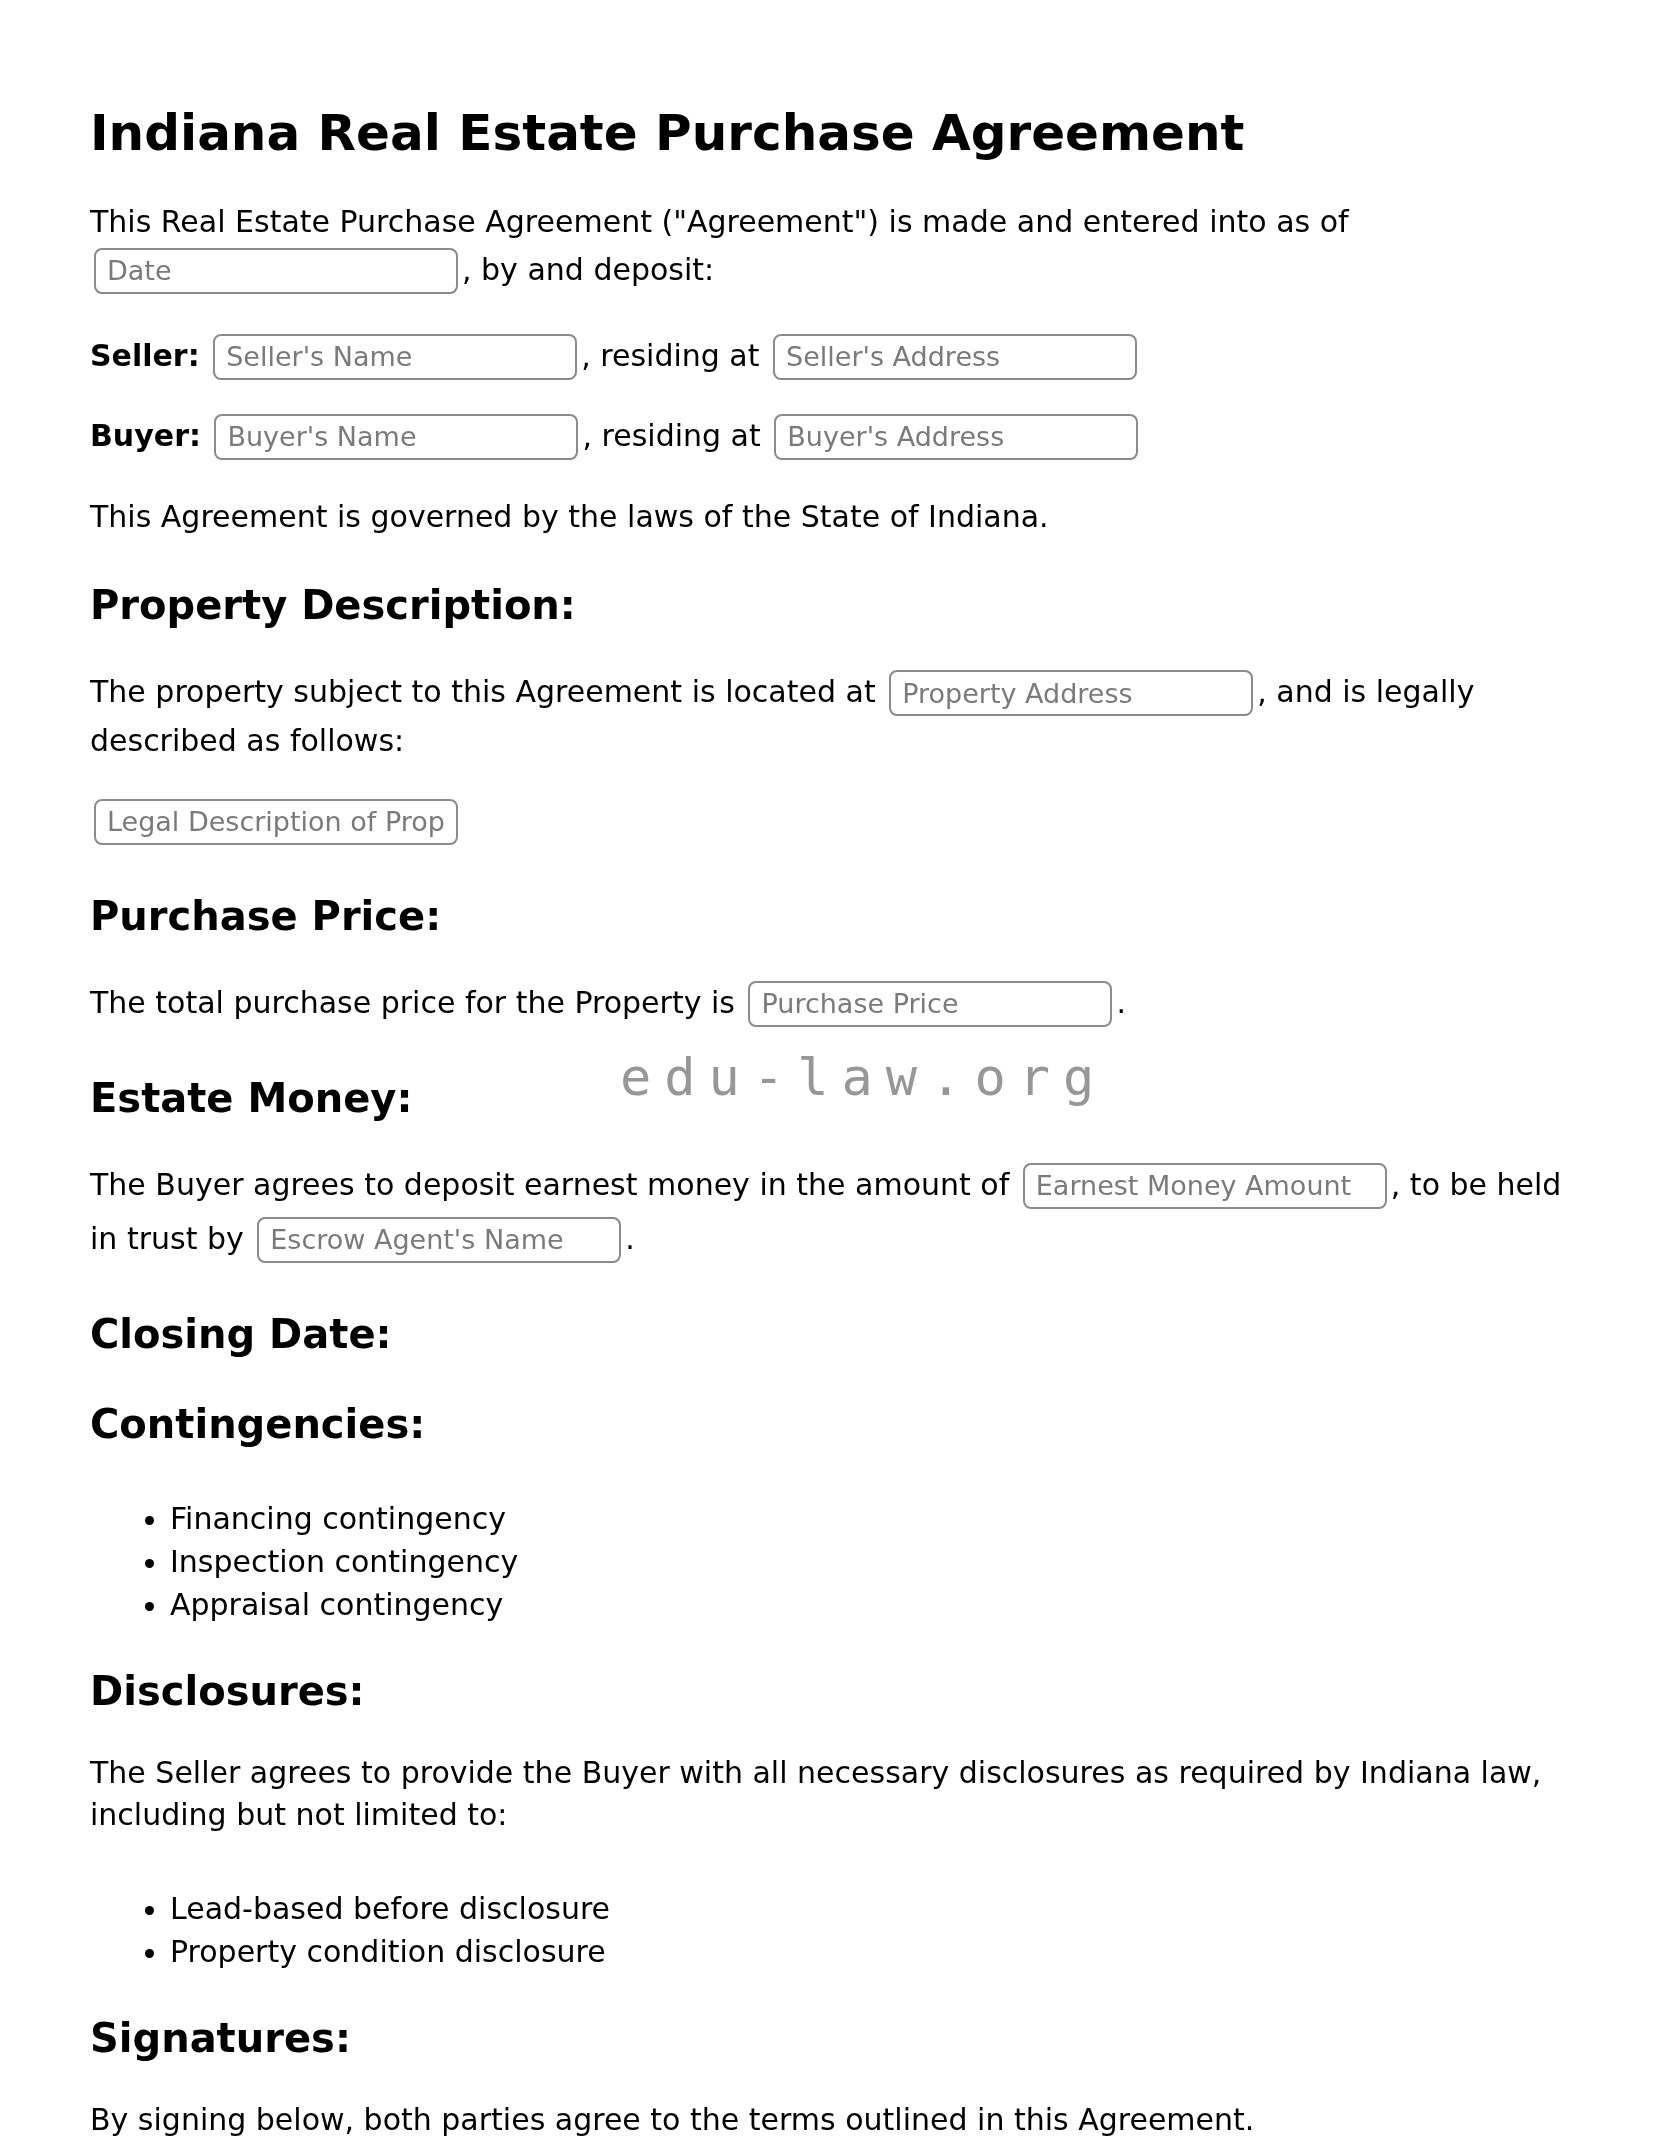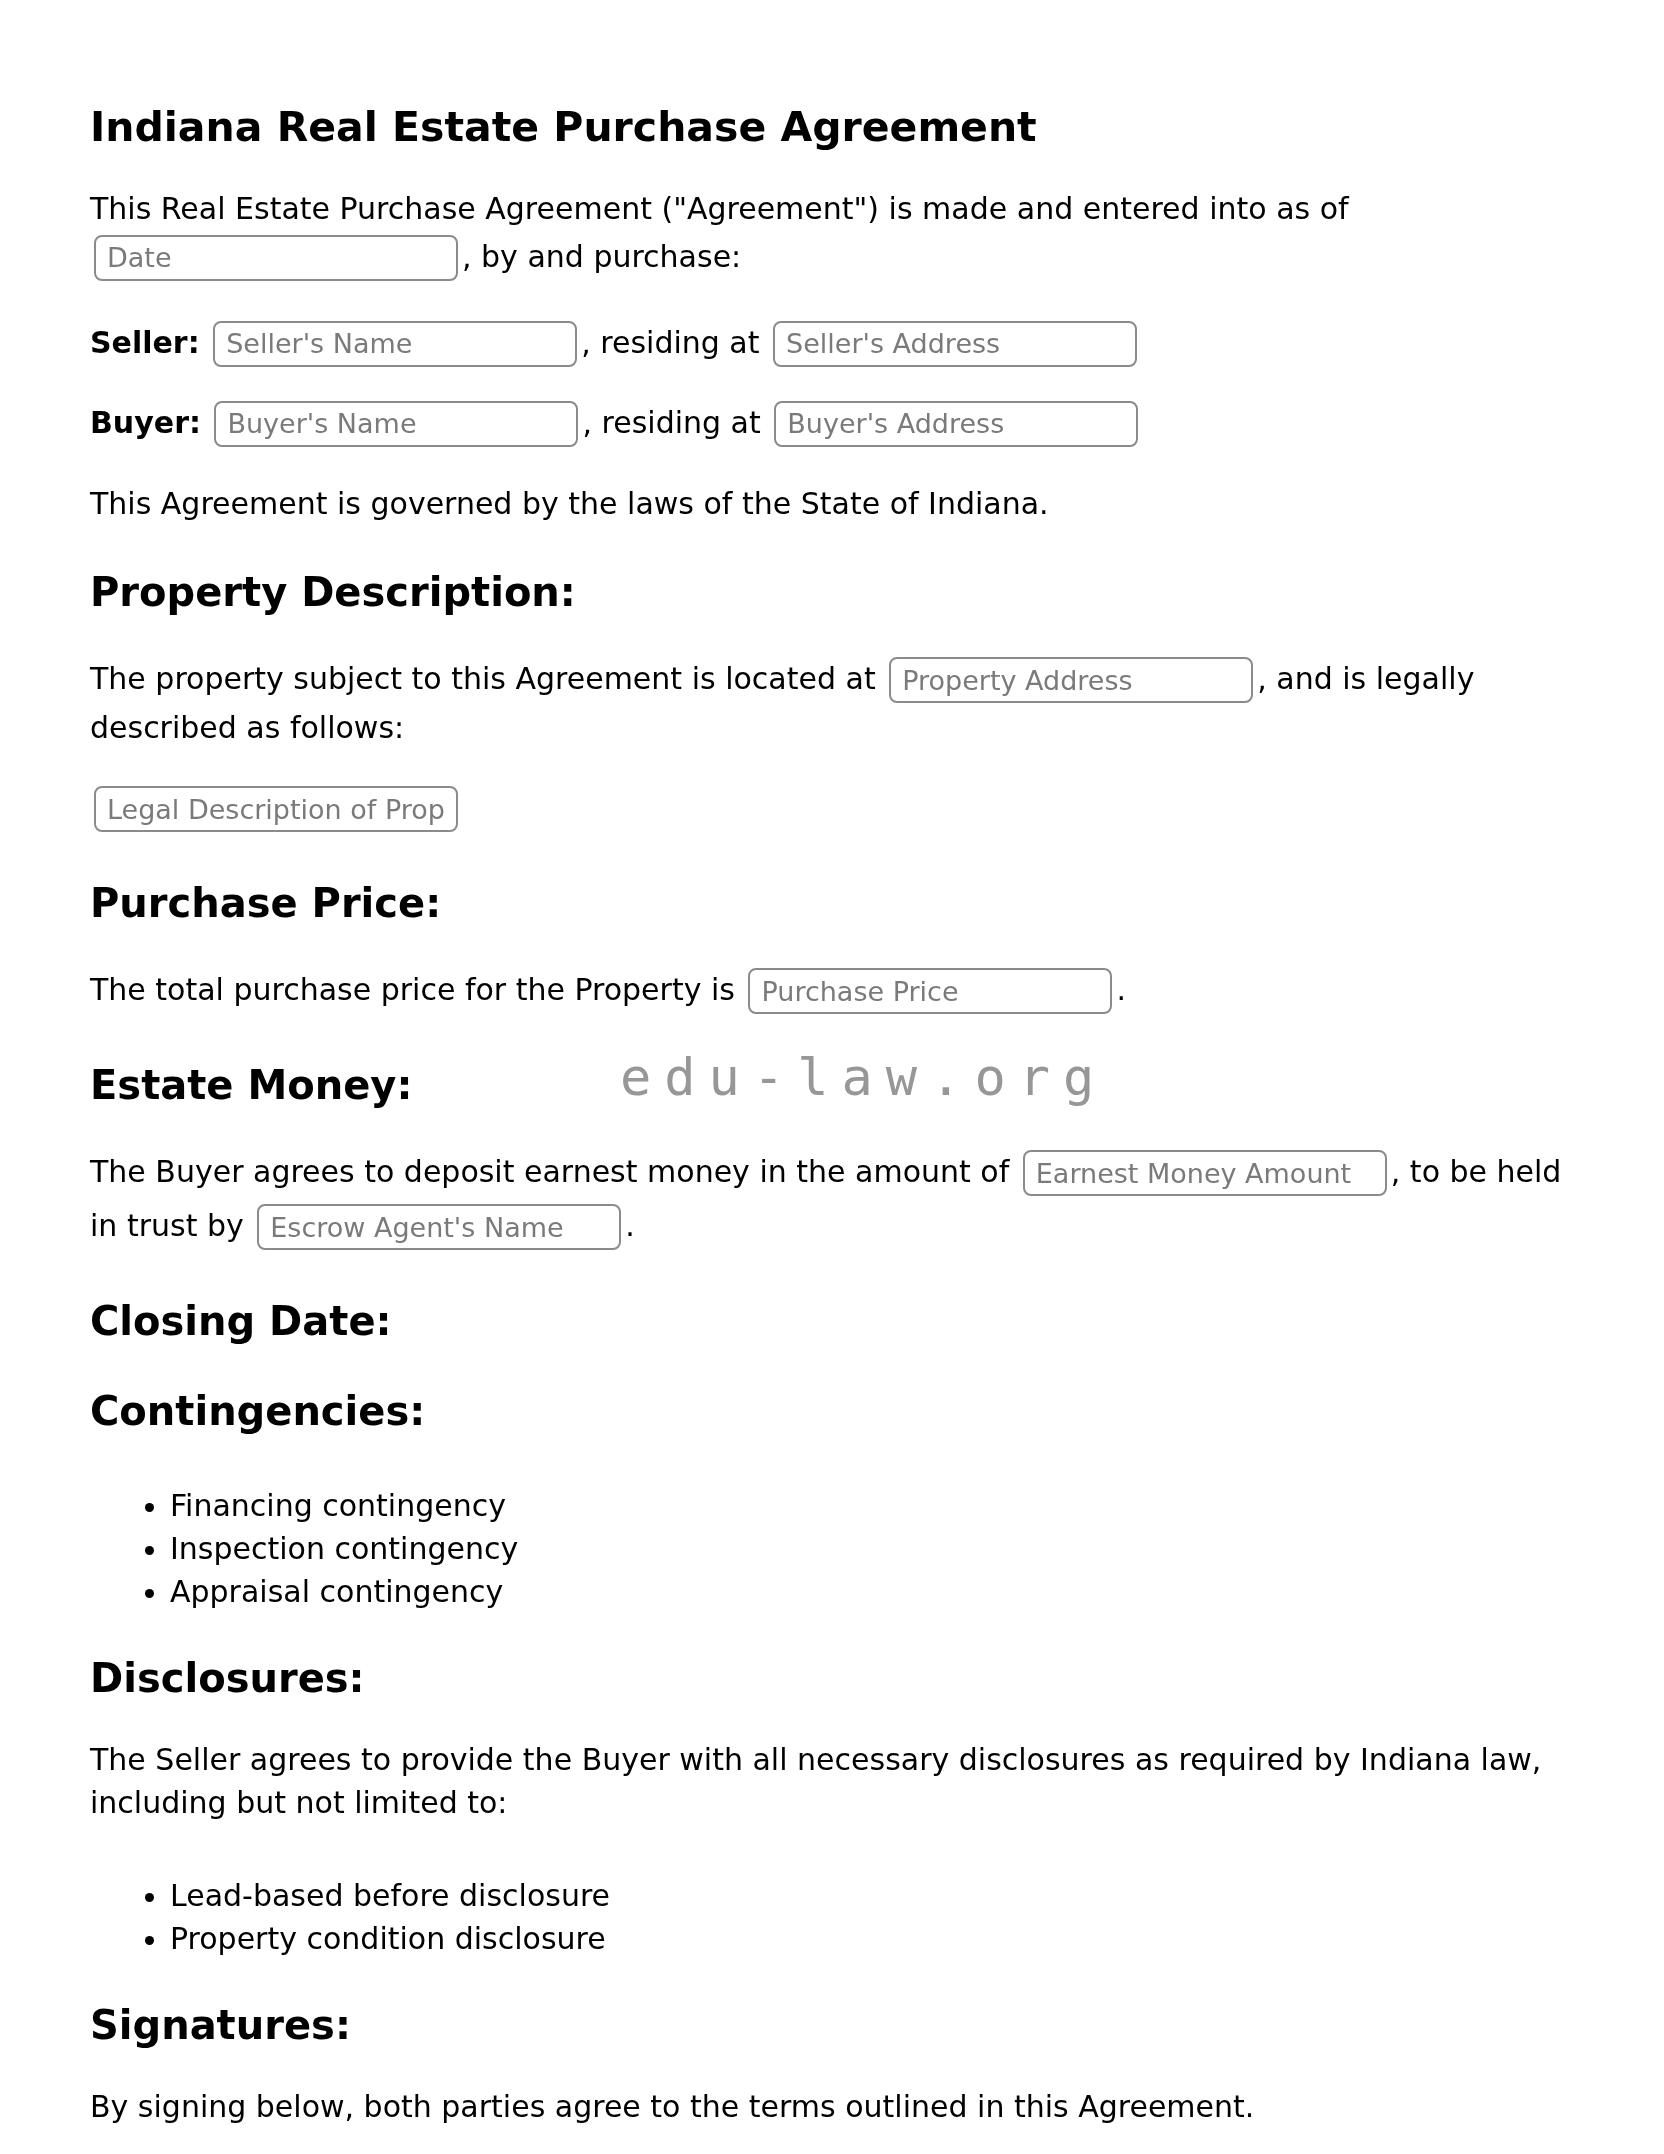--- a/index.html
+++ b/index.html
@@ -12,21 +12,21 @@
     width: 1664px;
     min-height: 2154px;
     box-sizing: border-box;
     padding: 98px 90px 60px 90px;
     background: #ffffff;
     font-family: "DejaVu Sans", "Liberation Sans", sans-serif;
     font-size: 30px;
     color: #000000;
   }
   h1 {
-    font-size: 41px;
+    font-size: 50px;
     font-weight: 700;
     line-height: 1.42;
     margin: 0 0 28px 0;
     max-width: 1240px;
     color: #000000;
   }
   h2 {
     font-size: 40px;
     font-weight: 700;
     margin: 44px 0 38px 0;
@@ -86,21 +86,21 @@
 <body>
 
 <div class="page">
 
   <div class="watermark">edu-law.org</div>
 
   <h1>Indiana Real Estate Purchase Agreement</h1>
 
   <p class="para">
     <span>This Real Estate Purchase Agreement ("Agreement") is made and entered into as of</span>
-    <input type="text" class="field" placeholder="Date" style=""><span>, by and purchase:</span>
+    <input type="text" class="field" placeholder="Date" style=""><span>, by and deposit:</span>
   </p>
 
   <p class="row">
     <span class="lbl">Seller:</span>
     <input type="text" class="field" placeholder="Seller's Name" style=""><span>, residing at</span>
     <input type="text" class="field" placeholder="Seller's Address" style="">
   </p>
 
   <p class="row">
     <span class="lbl">Buyer:</span>

